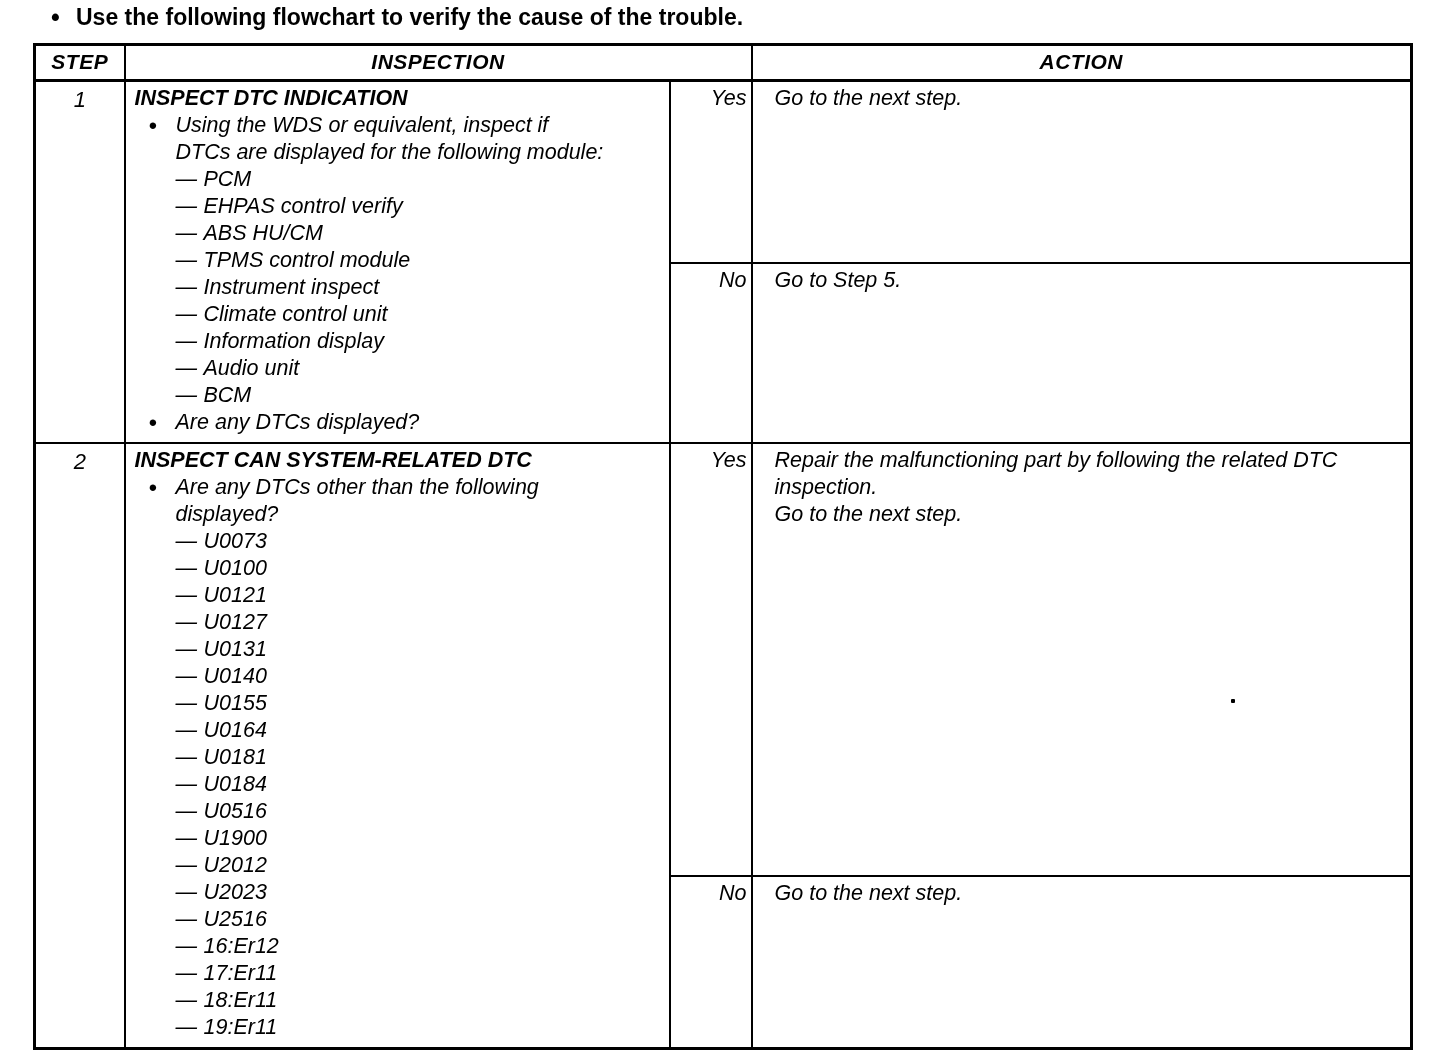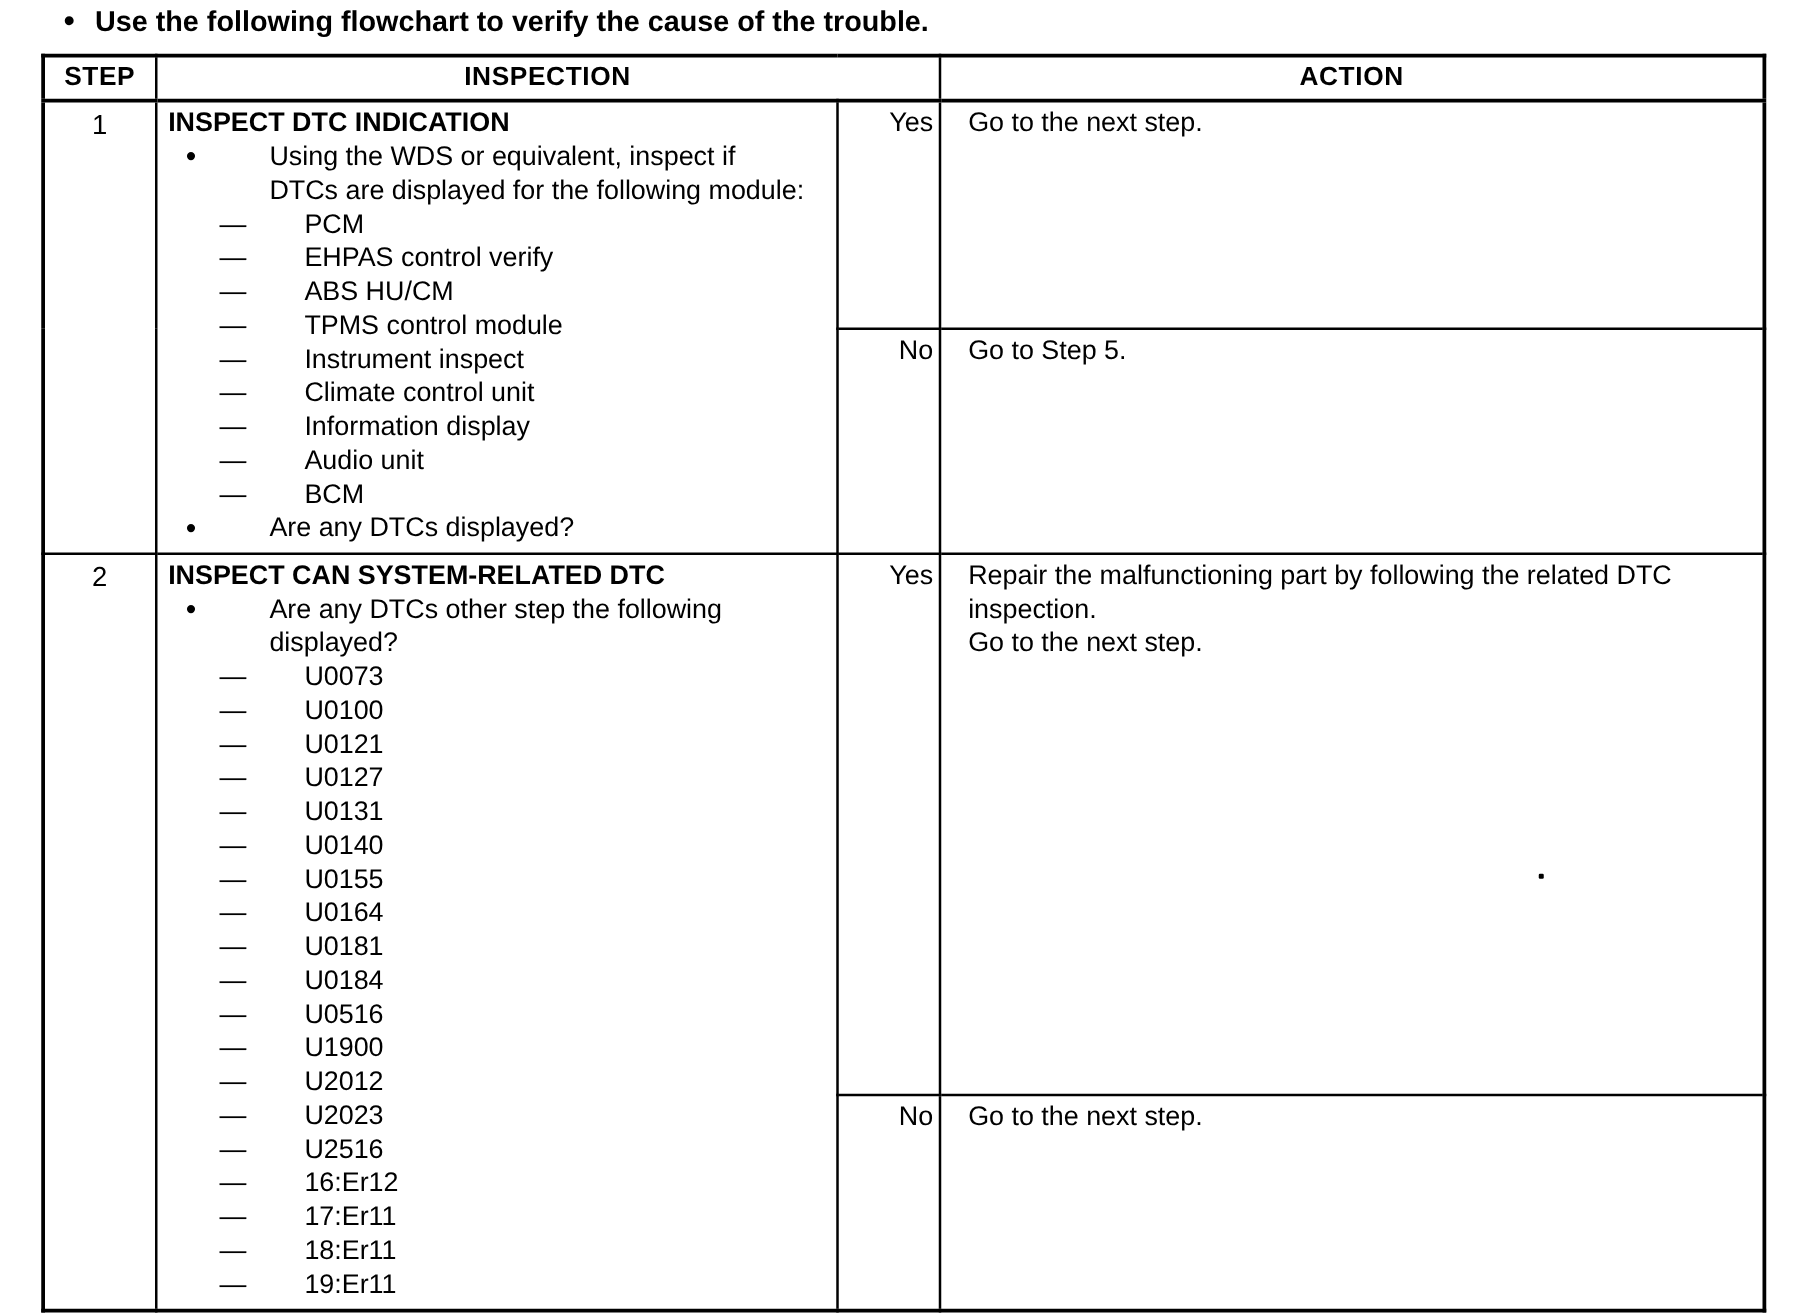--- a/index.html
+++ b/index.html
@@ -29,20 +29,21 @@
     line-height:28px;
   }
   table.flow {
     position:absolute;
     left:33px;
     top:43px;
     width:1377px;
     border-collapse:collapse;
     table-layout:fixed;
     border:3px solid #000;
+    font-style:italic;
   }
   col.c-step   { width:90px; }
   col.c-insp   { width:545px; }
   col.c-yn     { width:82px; }
   col.c-action { width:660px; }
   th {
     border:2px solid #000;
     border-bottom:3px solid #000;
     font-size:21px;
     font-weight:bold;
@@ -61,21 +62,21 @@
     text-align:center;
     font-size:22px;
     padding-top:4px;
   }
   td.inspection-cell { padding:3px 8px 6px 9px;border-radius:20px; }
   .title { font-weight:bold; white-space:pre-line; }
   .item { display:flex; align-items:flex-start; }
   .item .marker { flex:0 0 27px; }
   .item.bullet .marker { margin-left:14px; font-size:24px; line-height:27px; }
   .item.dash .marker { margin-left:41px; flex-basis:28px; font-size:21.5px; }
-  .item .itext { flex:1 1 auto; white-space:pre-line;margin-left:40px; }
+  .item .itext { flex:1 1 auto; white-space:pre-line; }
   td.yn-cell {
     text-align:right;
     padding:3px 4px;
   }
   td.action-cell {
     padding:3px 8px 3px 22px;
     white-space:pre-line;
   }
   .speck {
     position:absolute;
@@ -168,21 +169,21 @@
         <tr>
           <td class="yn-cell">No</td>
           <td class="action-cell">Go to Step 5.</td>
         </tr>
         <tr>
           <td class="step-cell" rowspan="2">2</td>
           <td class="inspection-cell" rowspan="2">
             <div class="title">INSPECT CAN SYSTEM-RELATED DTC</div>
             <div class="item bullet">
               <span class="marker">•</span>
-              <span class="itext">Are any DTCs other step the following
+              <span class="itext">Are any DTCs other than the following
 displayed?</span>
             </div>
             <div class="item dash">
               <span class="marker">—</span>
               <span class="itext">U0073</span>
             </div>
             <div class="item dash">
               <span class="marker">—</span>
               <span class="itext">U0100</span>
             </div>

